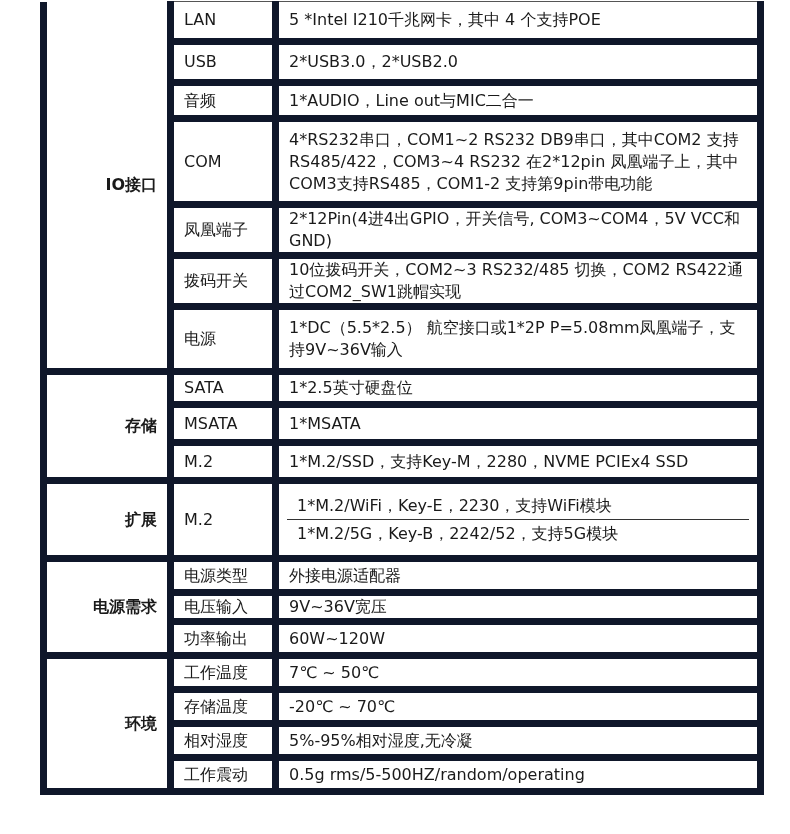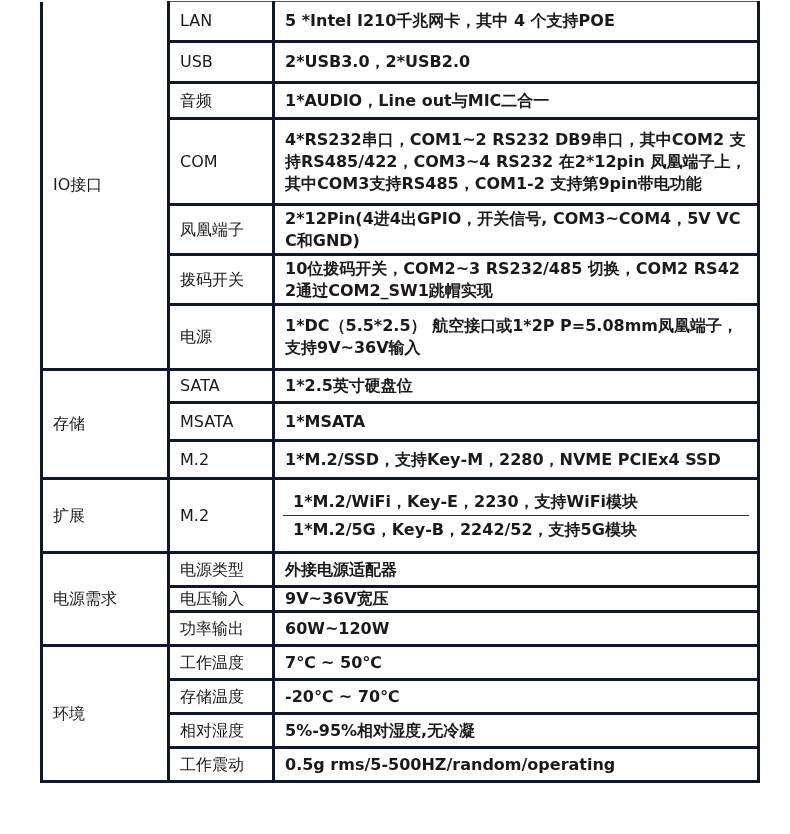--- a/index.html
+++ b/index.html
@@ -1,28 +1,28 @@
 <!DOCTYPE html>
 <html><head>
 <meta charset="utf-8">
 <style>
   html, body { margin:0; padding:0; background:#ffffff; }
   body { width:790px; height:834px; position:relative; overflow:hidden;
          font-family:"DejaVu Sans","Liberation Sans",sans-serif; color:#1a1a1a; }
   .spec-table { position:absolute; left:40px; top:1px; width:717px;
                 border-collapse:collapse; table-layout:fixed; }
-  .spec-table td { border:3px solid #0f172a; padding:0 10px; vertical-align:middle;
+  .spec-table td { border:7px solid #0f172a; padding:0 10px; vertical-align:middle;
                    font-size:16px; line-height:22px; }
   .spec-table col.c1 { width:127px; }
   .spec-table col.c2 { width:105px; }
   .spec-table col.c3 { width:485px; }
-  .cat { text-align:left; font-weight:normal; font-size:17px; }
+  .cat { text-align:right; font-weight:bold; font-size:17px; }
   .cat-top { border-top:none !important; }
   .first-row td.sub, .first-row td.val { border-top:1px solid #555; }
-  .val { word-break:break-all;font-weight:bold; }
+  .val { word-break:break-all; }
   .inner-split { padding:8px !important;margin-left:28px; }
   .inner-split div { padding:0 10px; height:27px; line-height:27px; }
   .inner-split div + div { border-top:1px solid #333; }
 </style>
 </head>
 <body>
 
 <table class="spec-table">
   <colgroup>
       <col class="c1">

